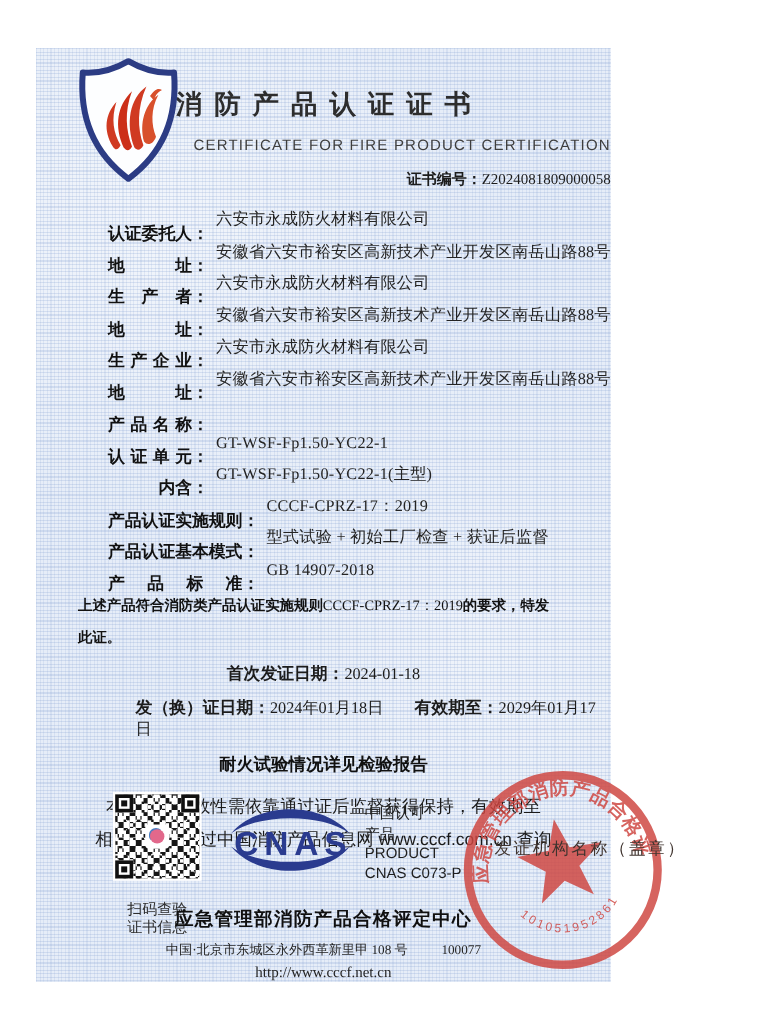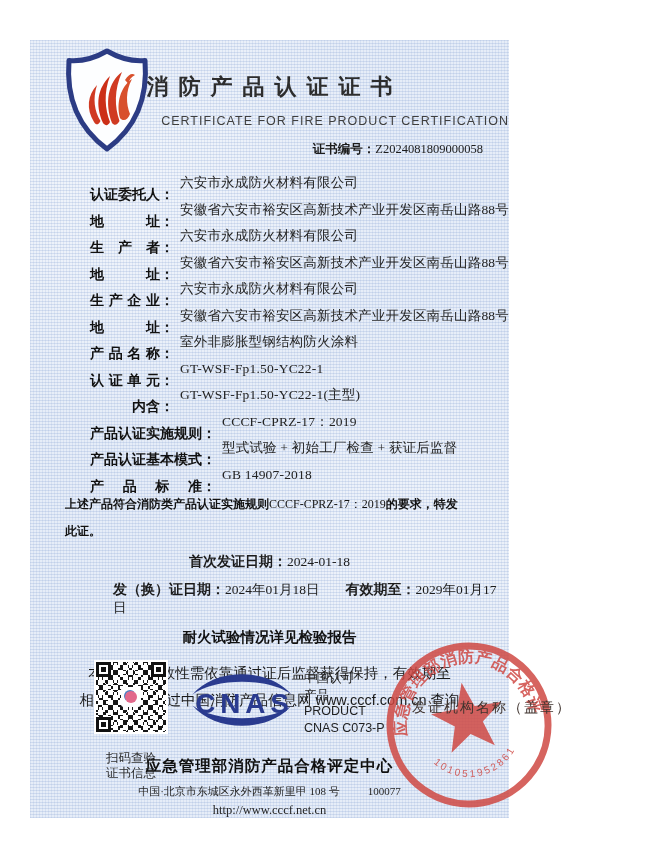--- a/index.html
+++ b/index.html
@@ -10,21 +10,21 @@
         background-image:
           repeating-linear-gradient(0deg, rgba(122,152,205,.22) 0 1px, rgba(255,255,255,0) 1px 3px),
           repeating-linear-gradient(90deg, rgba(122,152,205,.15) 0 1px, rgba(255,255,255,0) 1px 3px),
           radial-gradient(circle at 22% 18%, rgba(255,255,255,.45), rgba(255,255,255,0) 35%),
           radial-gradient(circle at 78% 65%, rgba(255,255,255,.35), rgba(255,255,255,0) 40%);}
   
   .logo{position:absolute;left:26px;top:6px;width:102px;height:108px;}
   .title{padding-top:32px;text-align:center;font-family:"Liberation Serif",serif;
          font-weight:bold;font-size:22px;letter-spacing:10px;text-indent:10px;color:#2d2d2d;}
   .subtitle{margin-top:12px;text-align:right;font-size:12.5px;letter-spacing:1px;color:#3e3e3e;}
-  .certno{margin-top:13px;padding-right:26px;text-align:right;font-size:12.5px;
+  .certno{margin-top:13px;text-align:right;font-size:12.5px;
           font-family:"Liberation Serif",serif;}
   .certno .lbl{font-weight:bold;}
   
   .fields{margin:12px 0 0 60px;}
   .row{height:26.5px;display:flex;align-items:center;font-size:14px;white-space:nowrap;}
   .lab{font-weight:bold;color:#111;}
   .lab .jt{display:inline-block;text-align:justify;text-align-last:justify;vertical-align:bottom;margin-top:24px;}
   .n .jt{width:70px;}
   .w .jt{width:112px;}
   .r .jt{text-align-last:right;}
@@ -111,21 +111,20 @@
       <div class="row">
         <span class="lab n"><span class="jt">生产企业</span><span class="colon">：</span></span>
         <span class="val">六安市永成防火材料有限公司</span>
       </div>
       <div class="row">
         <span class="lab n"><span class="jt">地址</span><span class="colon">：</span></span>
         <span class="val">安徽省六安市裕安区高新技术产业开发区南岳山路88号</span>
       </div>
       <div class="row">
         <span class="lab n"><span class="jt">产品名称</span><span class="colon">：</span></span>
-        <span class="val">室外非膨胀型钢结构防火涂料</span>
       </div>
       <div class="row">
         <span class="lab n"><span class="jt">认证单元</span><span class="colon">：</span></span>
         <span class="val">GT-WSF-Fp1.50-YC22-1</span>
       </div>
       <div class="row">
         <span class="lab n r"><span class="jt">内含</span><span class="colon">：</span></span>
         <span class="val">GT-WSF-Fp1.50-YC22-1(主型)</span>
       </div>
       <div class="row">

